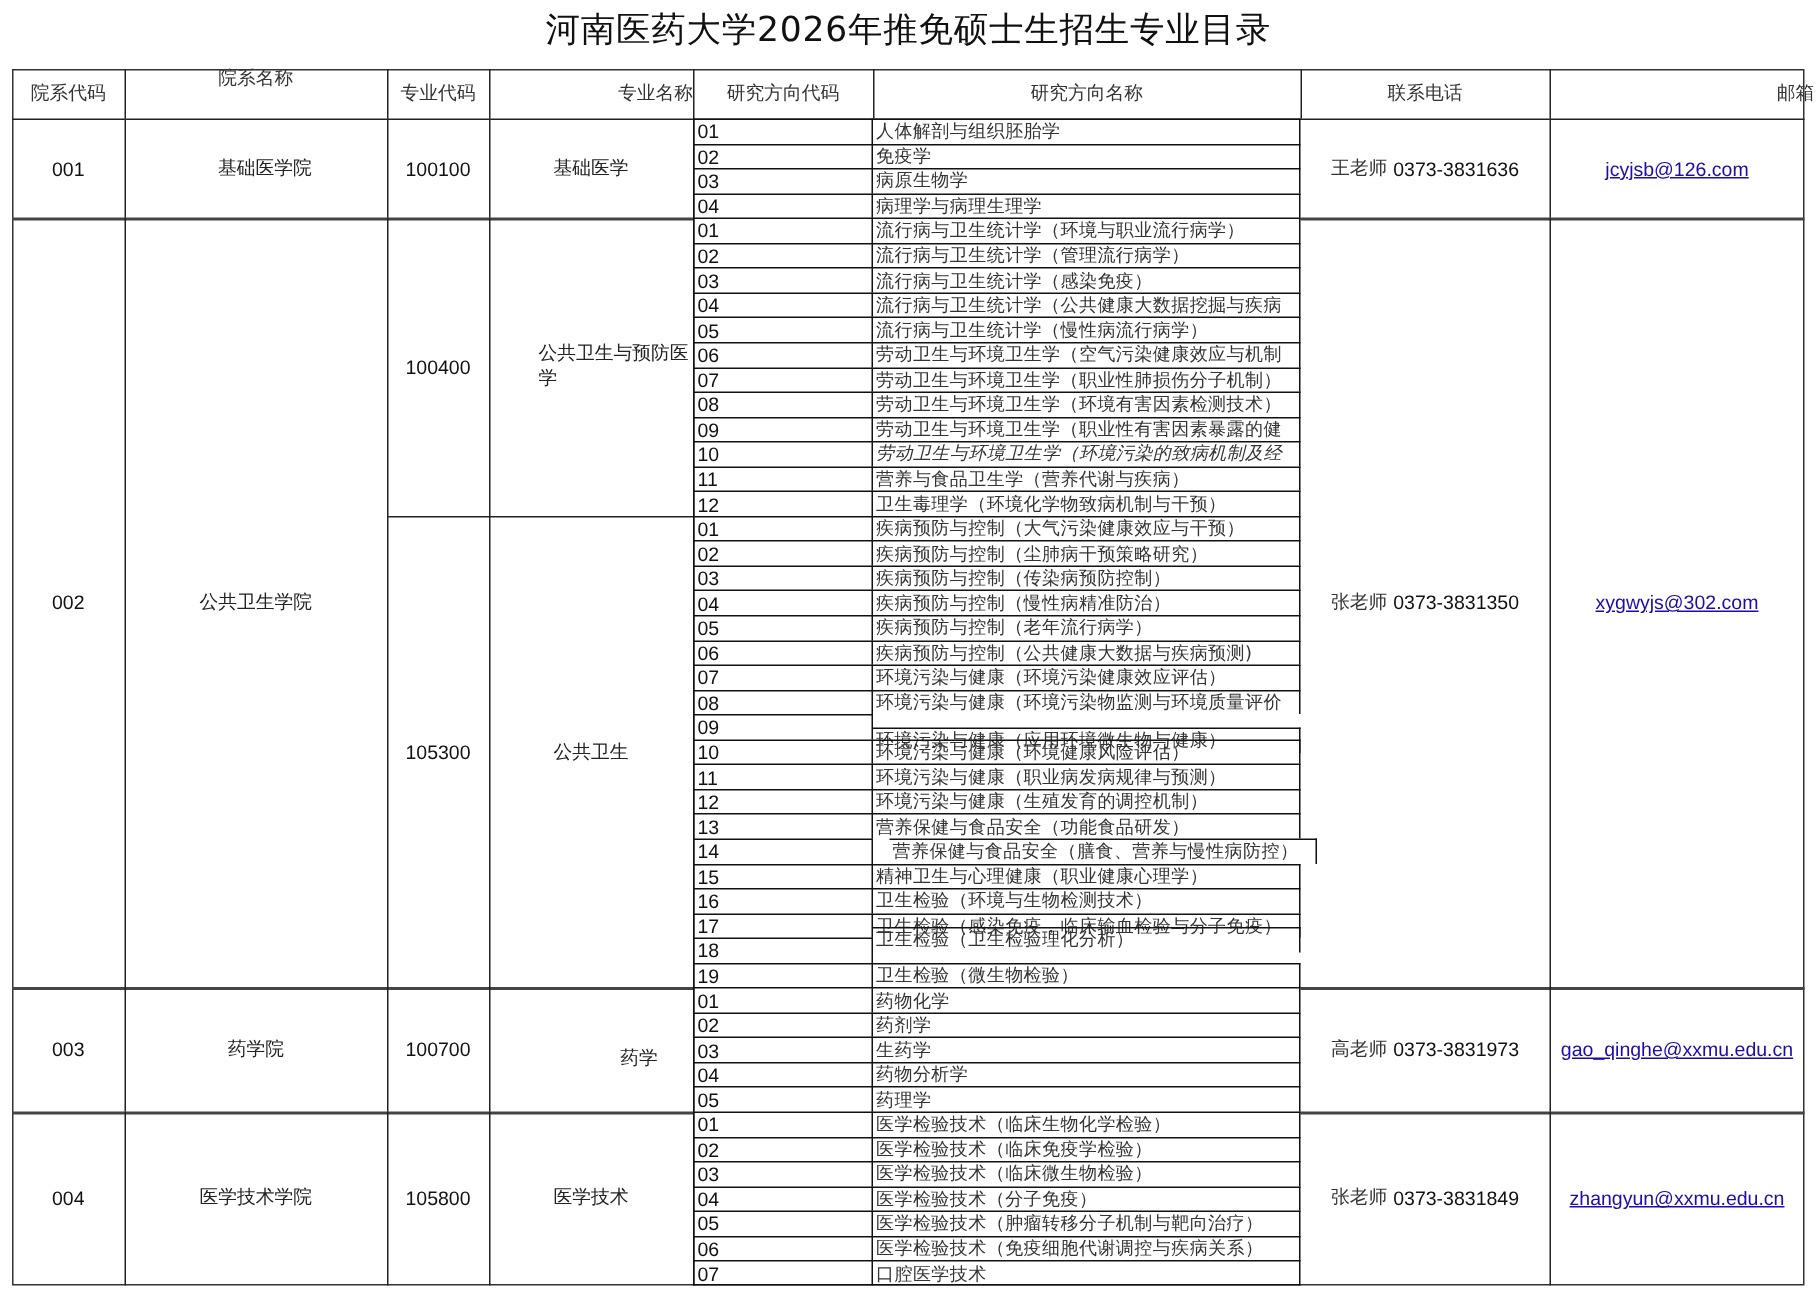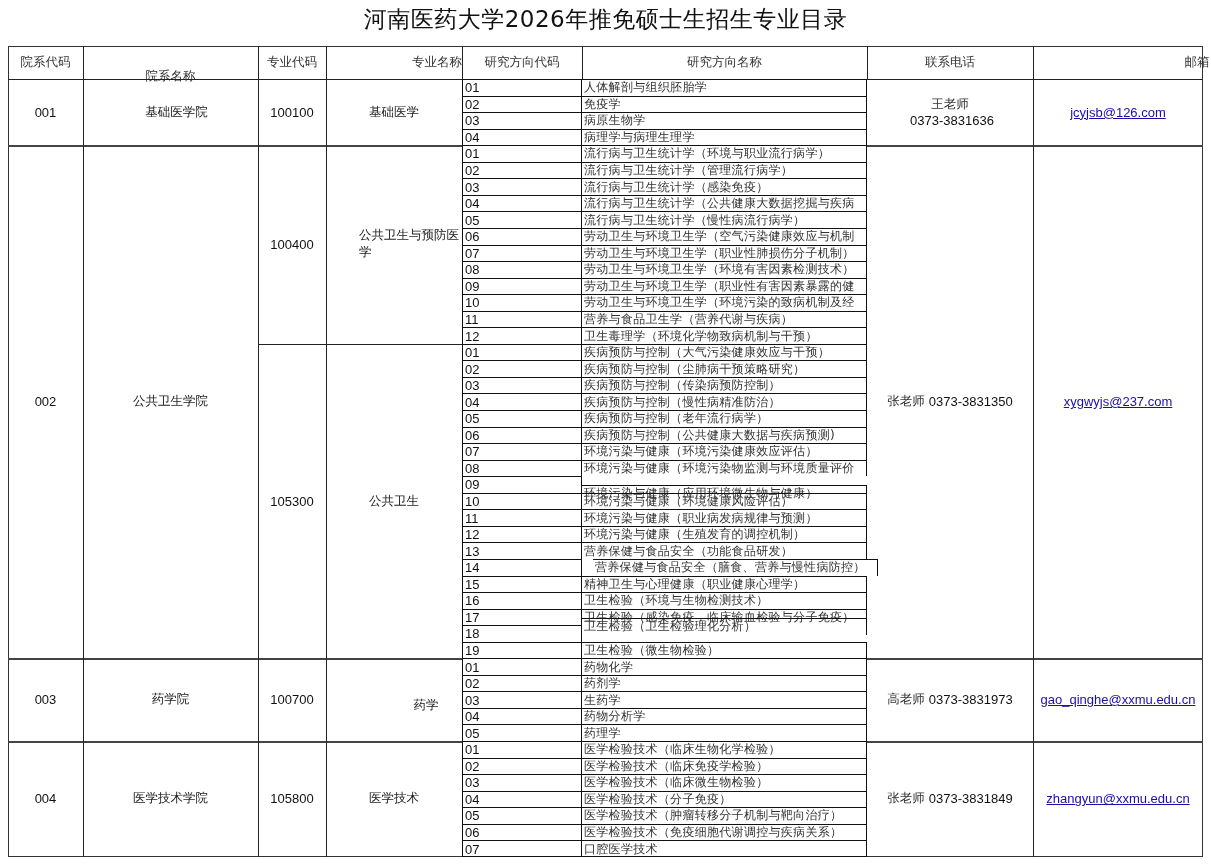--- a/index.html
+++ b/index.html
@@ -26,38 +26,38 @@
   .phone-num { font-family: "Liberation Sans", sans-serif; font-size: 13px; color: #111; margin-left: 4px; }
 </style>
 </head>
 <body>
 
 <div class="title">河南医药大学2026年推免硕士生招生专业目录</div>
 
 <div id="table-root">
     <div style="position: absolute; left: 8px; top: 46px; width: 1195px; height: 810.85px; border: 1.5px solid rgb(51, 51, 51); box-sizing: border-box;"></div>
     <div class="cell hdr" style="left: 8px; top: 46px; width: 75px; height: 33px;">院系代码</div>
-    <div class="cell hdr" style="left: 83px; top: 60px; width: 175px; height: 33px;">院系名称</div>
+    <div class="cell hdr" style="left: 83px; top: 36px; width: 175px; height: 33px;">院系名称</div>
     <div class="cell hdr" style="left: 258px; top: 46px; width: 68px; height: 33px;">专业代码</div>
     <div class="cell hdr" style="left: 326px; top: 46px; width: 136px; height: 33px; margin-left: 43px;">专业名称</div>
     <div class="cell hdr" style="left: 462px; top: 46px; width: 120px; height: 33px;">研究方向代码</div>
     <div class="cell hdr" style="left: 582px; top: 46px; width: 285px; height: 33px;">研究方向名称</div>
     <div class="cell hdr" style="left: 867px; top: 46px; width: 166px; height: 33px;">联系电话</div>
     <div class="cell hdr" style="left: 1095px; top: 46px; width: 204px; height: 33px;">邮箱</div>
     <div class="hline" style="left: 8px; top: 79px; width: 1195px; background: rgb(34, 34, 34);"></div>
     <div class="vline" style="left: 83px; top: 46px; height: 33px;"></div>
     <div class="vline" style="left: 258px; top: 46px; height: 33px;"></div>
     <div class="vline" style="left: 326px; top: 46px; height: 33px;"></div>
     <div class="vline" style="left: 462px; top: 46px; height: 33px;"></div>
     <div class="vline" style="left: 582px; top: 46px; height: 33px;"></div>
     <div class="vline" style="left: 867px; top: 46px; height: 33px;"></div>
     <div class="vline" style="left: 1033px; top: 46px; height: 33px;"></div>
     <div class="cell num" style="left: 8px; top: 79px; width: 75px; height: 66.2px;">001</div>
     <div class="cell" style="left: 83px; top: 79px; width: 175px; height: 66.2px; padding-left: 12px;">基础医学院</div>
-    <div class="cell" style="left: 867px; top: 79px; width: 166px; height: 66.2px; flex-direction: column;">
+    <div class="cell" style="left: 867px; top: 79px; width: 166px; height: 66.2px;">
       <span class="phone-name">王老师</span>
       <span class="phone-num">0373-3831636</span>
     </div>
     <div class="cell" style="left: 1033px; top: 79px; width: 170px; height: 66.2px;">
       <a class="email">jcyjsb@126.com</a>
     </div>
     <div class="vline" style="left: 83px; top: 79px; height: 66.2px;"></div>
     <div class="vline" style="left: 258px; top: 79px; height: 66.2px;"></div>
     <div class="vline" style="left: 326px; top: 79px; height: 66.2px;"></div>
     <div class="vline" style="left: 462px; top: 79px; height: 66.2px;"></div>
@@ -74,21 +74,21 @@
     <div class="row name-cell" style="top: 128.65px;">病理学与病理生理学</div>
     <div class="hline" style="left: 8px; top: 145.2px; width: 454px; background: rgb(68, 68, 68); height: 1.5px;"></div>
     <div class="hline" style="left: 867px; top: 145.2px; width: 336px; background: rgb(68, 68, 68); height: 1.5px;"></div>
     <div class="cell num" style="left: 8px; top: 145.2px; width: 75px; height: 513.05px;">002</div>
     <div class="cell" style="left: 83px; top: 145.2px; width: 175px; height: 513.05px;">公共卫生学院</div>
     <div class="cell" style="left: 867px; top: 145.2px; width: 166px; height: 513.05px;">
       <span class="phone-name">张老师</span>
       <span class="phone-num">0373-3831350</span>
     </div>
     <div class="cell" style="left: 1033px; top: 145.2px; width: 170px; height: 513.05px;">
-      <a class="email">xygwyjs@237.com</a>
+      <a class="email">xygwyjs@302.com</a>
     </div>
     <div class="vline" style="left: 83px; top: 145.2px; height: 513.05px;"></div>
     <div class="vline" style="left: 258px; top: 145.2px; height: 513.05px;"></div>
     <div class="vline" style="left: 326px; top: 145.2px; height: 513.05px;"></div>
     <div class="vline" style="left: 462px; top: 145.2px; height: 513.05px;"></div>
     <div class="vline" style="left: 1033px; top: 145.2px; height: 513.05px;"></div>
     <div class="cell num" style="left: 258px; top: 145.2px; width: 68px; height: 198.6px;">100400</div>
     <div class="cell" style="left: 326px; top: 145.2px; width: 136px; height: 198.6px; padding-left: 33px;">公共卫生与预防医学</div>
     <div class="row code-cell" style="top: 145.2px;">01</div>
     <div class="row name-cell" style="top: 145.2px;">流行病与卫生统计学（环境与职业流行病学）</div>
@@ -102,21 +102,21 @@
     <div class="row name-cell" style="top: 211.4px;">流行病与卫生统计学（慢性病流行病学）</div>
     <div class="row code-cell" style="top: 227.95px;">06</div>
     <div class="row name-cell" style="top: 227.95px;">劳动卫生与环境卫生学（空气污染健康效应与机制</div>
     <div class="row code-cell" style="top: 244.5px;">07</div>
     <div class="row name-cell" style="top: 244.5px;">劳动卫生与环境卫生学（职业性肺损伤分子机制）</div>
     <div class="row code-cell" style="top: 261.05px;">08</div>
     <div class="row name-cell" style="top: 261.05px;">劳动卫生与环境卫生学（环境有害因素检测技术）</div>
     <div class="row code-cell" style="top: 277.6px;">09</div>
     <div class="row name-cell" style="top: 277.6px;">劳动卫生与环境卫生学（职业性有害因素暴露的健</div>
     <div class="row code-cell" style="top: 294.15px;">10</div>
-    <div class="row name-cell" style="top: 294.15px;">劳动卫生与环境卫生学（环境污染的致病机制及经</div>
+    <div class="row name-cell" style="top: 294.15px; font-style: italic;">劳动卫生与环境卫生学（环境污染的致病机制及经</div>
     <div class="row code-cell" style="top: 310.7px;">11</div>
     <div class="row name-cell" style="top: 310.7px;">营养与食品卫生学（营养代谢与疾病）</div>
     <div class="row code-cell" style="top: 327.25px;">12</div>
     <div class="row name-cell" style="top: 327.25px;">卫生毒理学（环境化学物致病机制与干预）</div>
     <div class="hline" style="left: 258px; top: 343.8px; width: 204px;"></div>
     <div class="cell num" style="left: 258px; top: 343.8px; width: 68px; height: 314.45px;">105300</div>
     <div class="cell" style="left: 326px; top: 343.8px; width: 136px; height: 314.45px;">公共卫生</div>
     <div class="row code-cell" style="top: 343.8px;">01</div>
     <div class="row name-cell" style="top: 343.8px;">疾病预防与控制（大气污染健康效应与干预）</div>
     <div class="row code-cell" style="top: 360.35px;">02</div>

